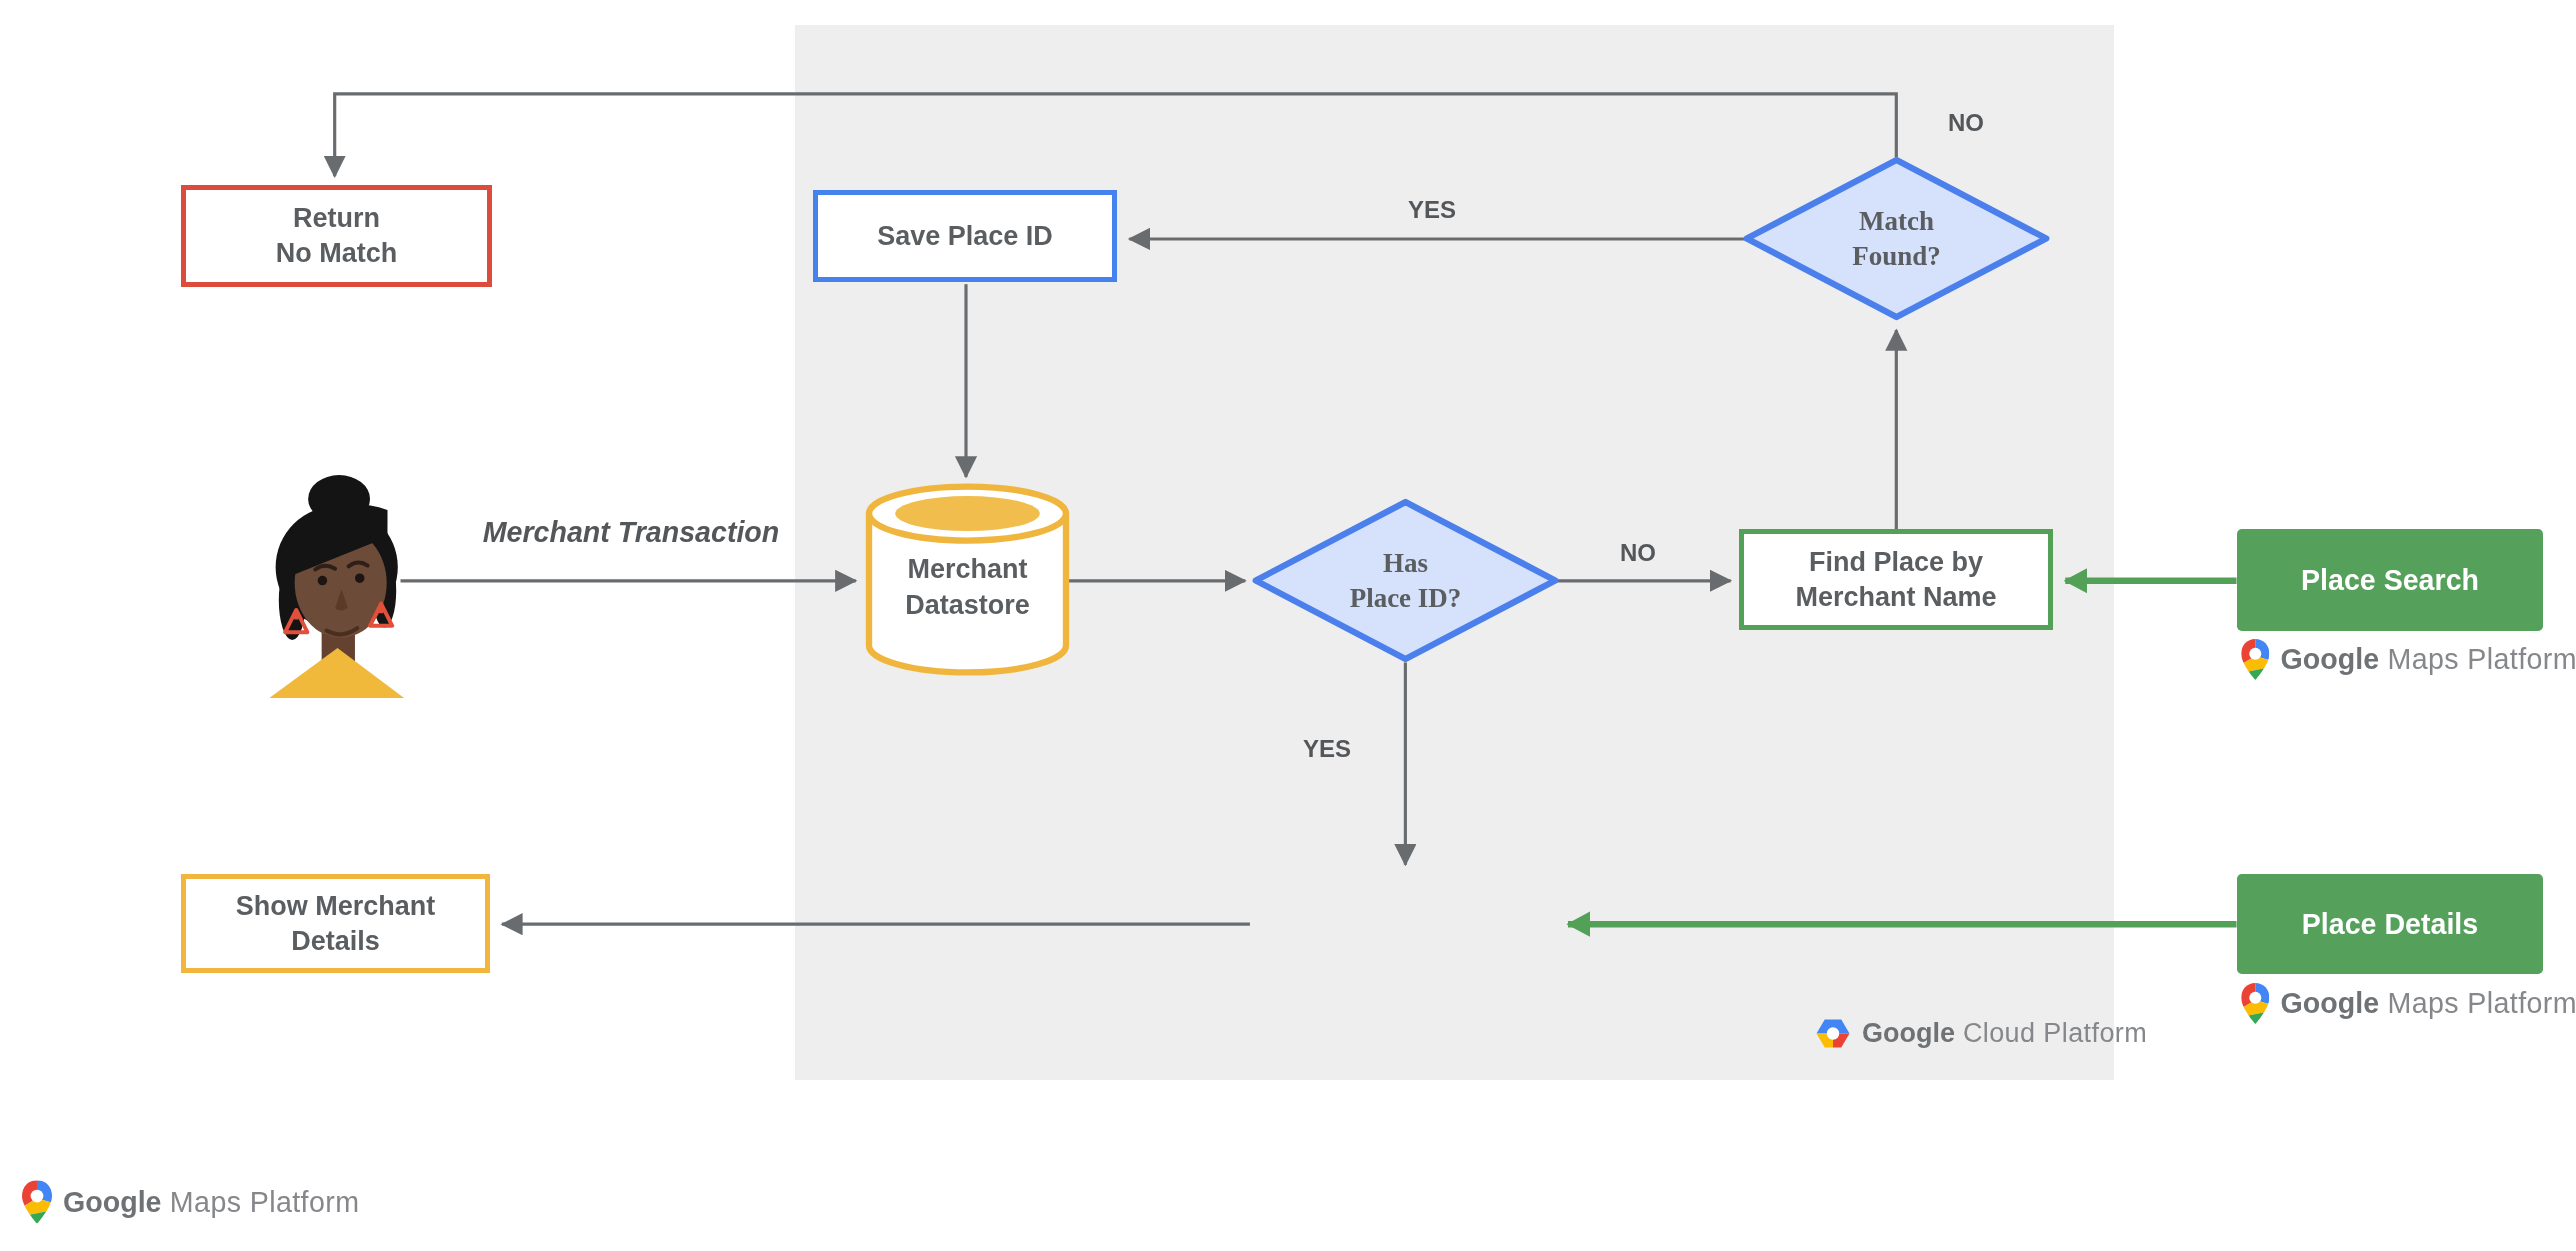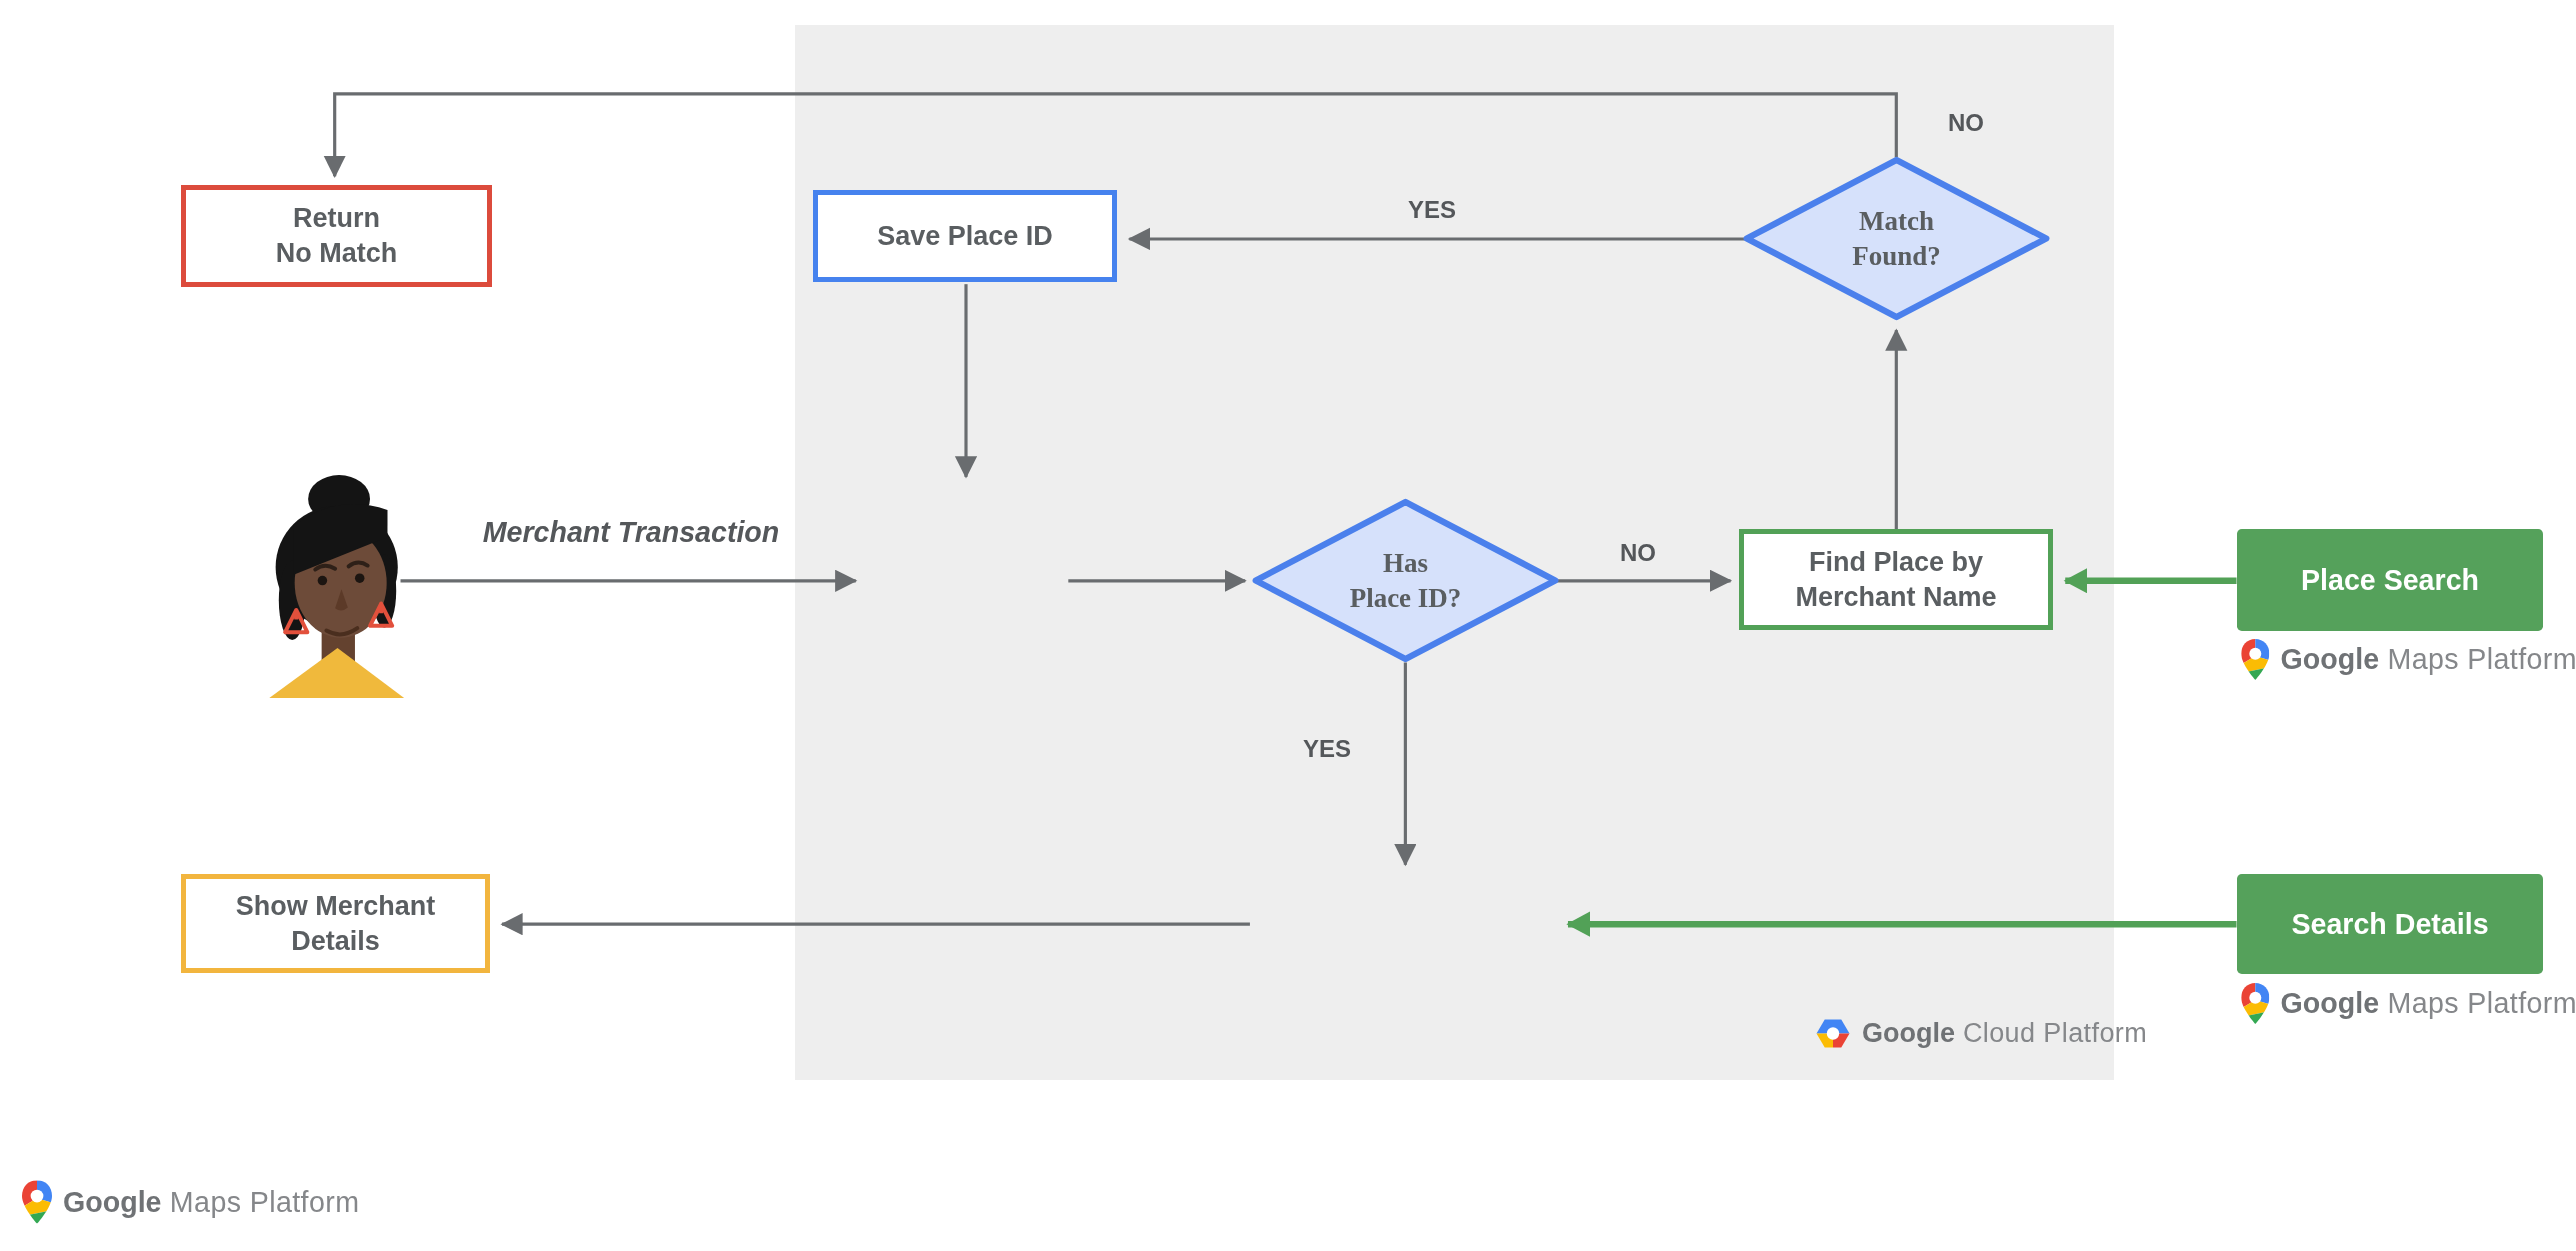--- a/index.html
+++ b/index.html
@@ -86,20 +86,31 @@
     <svg width="309" height="167" viewBox="0 0 390 210">
       <polygon points="195,6 384,105 195,204 6,105" fill="#D6E1FB" stroke="#4B80EC" stroke-width="8" stroke-linejoin="round"></polygon>
     </svg>
     <div class="diamond-label">
         <span class="lines">
       <span>Match</span><br>
       <span>Found?</span></span>
     </div>
   </div>
 
+  <div class="cyl-wrap">
+    <svg width="213" height="197" viewBox="0 0 268 248">
+      <path d="M10,41 L10,207 A124,34 0 0 0 258,207 L258,41" fill="#ffffff" stroke="#F0B53D" stroke-width="8"></path>
+      <ellipse cx="134" cy="41" rx="124" ry="34" fill="#ffffff" stroke="#F0B53D" stroke-width="8"></ellipse>
+      <ellipse cx="134" cy="41" rx="91" ry="22" fill="#F1BE4D"></ellipse>
+    </svg>
+    <div class="cyl-label"><span class="lines">
+      <span>Merchant</span><br>
+      <span>Datastore</span></span>
+    </div>
+  </div>
 
   <div class="diamond-wrap" style="left:1251px;top:497px;width:309px;height:167px;">
     <svg width="309" height="167" viewBox="0 0 390 210">
       <polygon points="195,6 384,105 195,204 6,105" fill="#D6E1FB" stroke="#4B80EC" stroke-width="8" stroke-linejoin="round"></polygon>
     </svg>
     <div class="diamond-label">
         <span class="lines">
       <span>Has</span><br>
       <span>Place ID?</span></span>
     </div>
@@ -109,21 +120,21 @@
     <span class="lines"><span>Find Place by</span><br>
     <span>Merchant Name</span></span>
   </div>
 
   <div class="node api-box" style="left:2237px;top:529px;width:306px;height:102px;">
     <span>Place Search</span>
   </div>
 
 
   <div class="node api-box" style="left:2237px;top:874px;width:306px;height:100px;">
-    <span>Search Details</span>
+    <span>Place Details</span>
   </div>
 
   <div class="node rect-yellow" style="left:181px;top:874px;width:299px;height:89px;">
     <span class="lines"><span>Show Merchant</span><br>
     <span>Details</span></span>
   </div>
 
   <div class="person">
     <svg width="143" height="234" viewBox="0 0 180 295">
       <ellipse cx="92" cy="44" rx="39" ry="30" fill="#141414"></ellipse>

